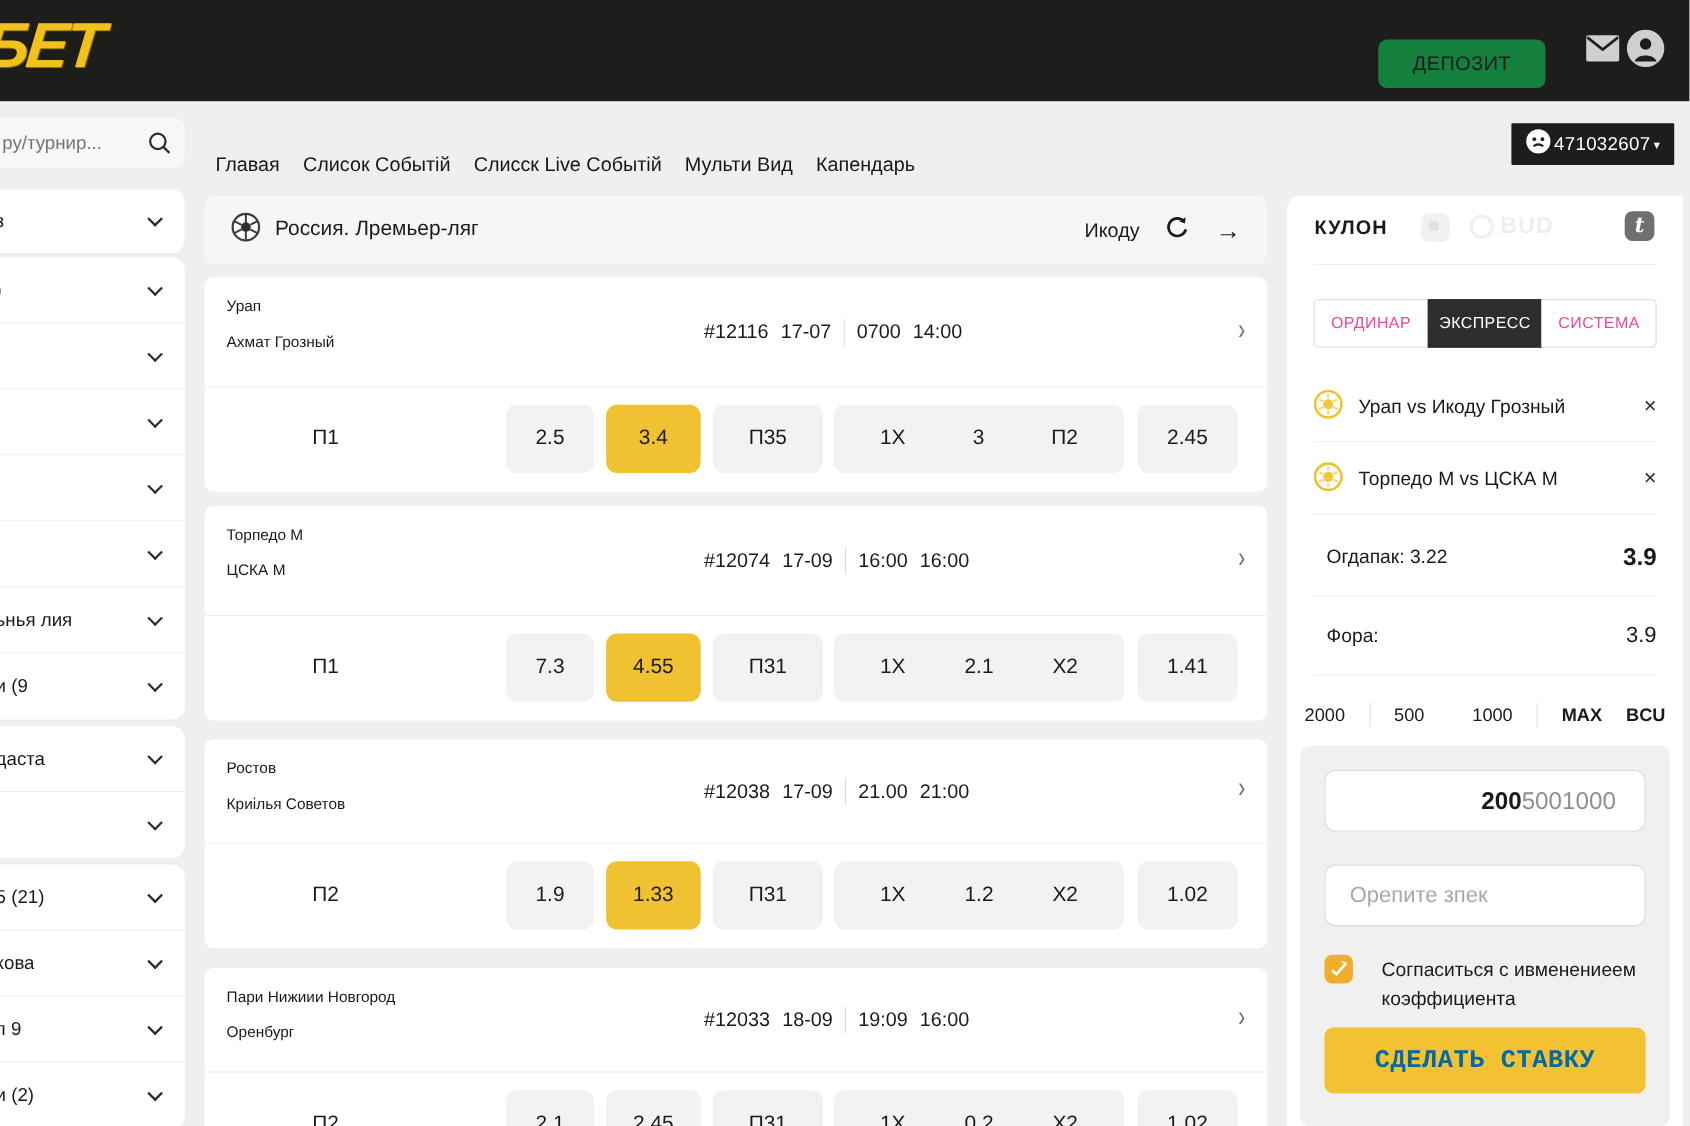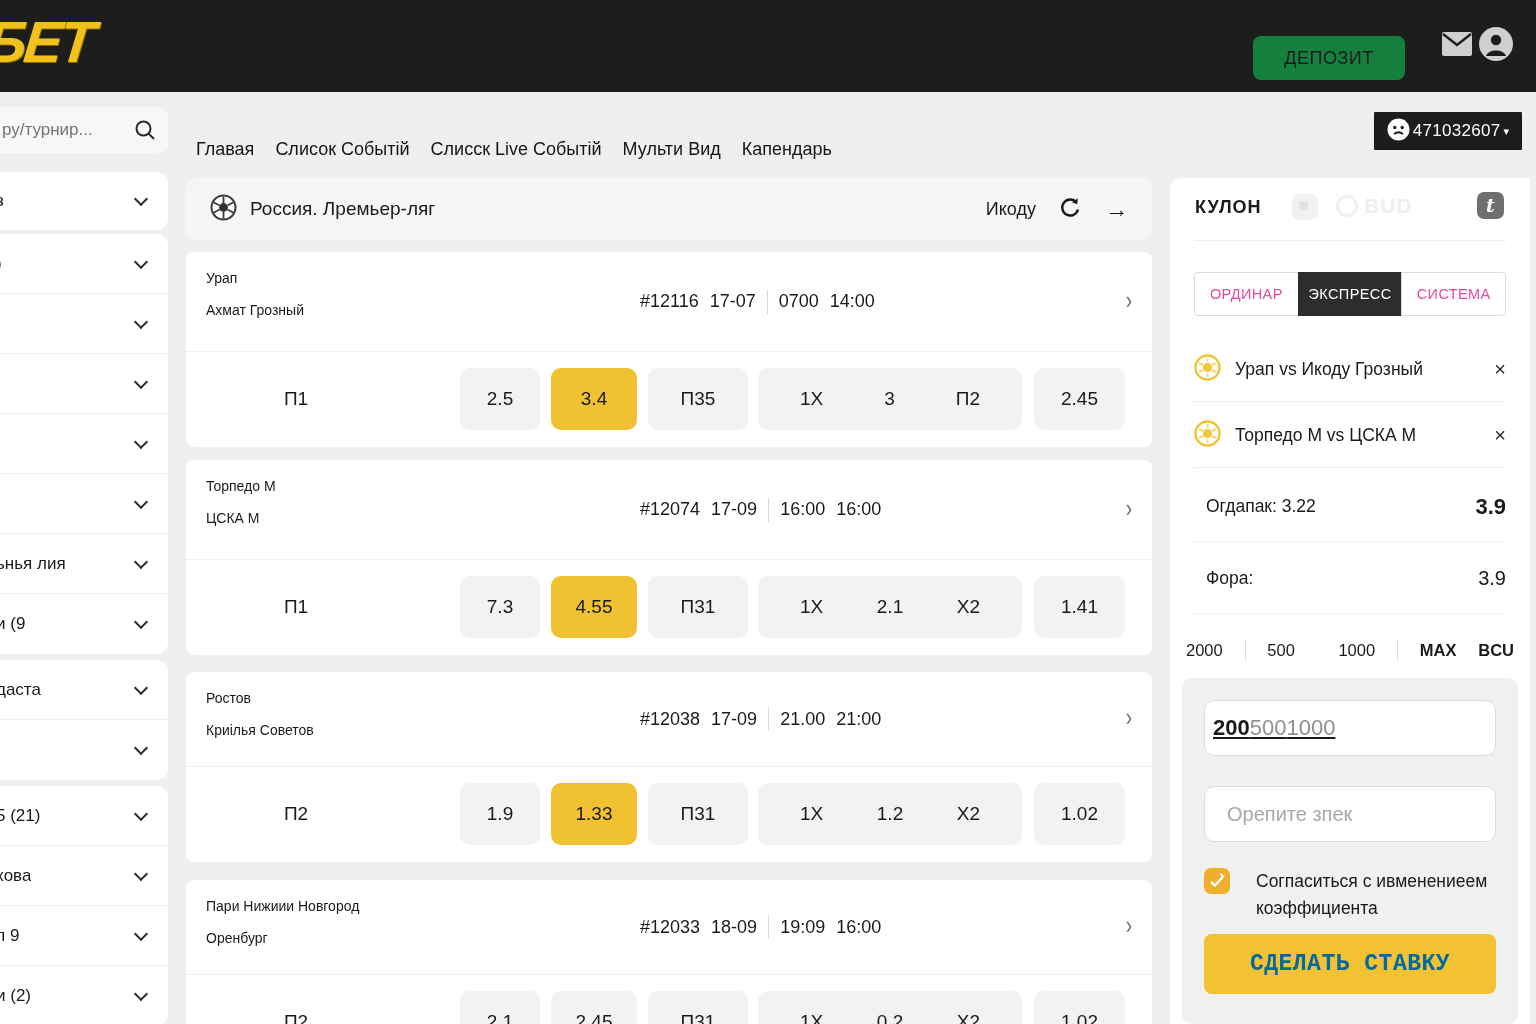--- a/index.html
+++ b/index.html
@@ -117,21 +117,21 @@
   .sum-row .sval { font-size:22px; font-weight:600; }
   .sr2 .sval { font-size:20px; font-weight:400; }
   .quick-row { position:absolute; left:16px; right:16px; top:452px; height:40px; display:flex; align-items:center; font-size:16.5px; }
   .quick-row .q { background:none; border:none; font-family:inherit; font-size:16.5px; color:#1a1a1a; cursor:pointer; }
   .quick-row .qd { width:1px; height:22px; background:#dedede; }
   .quick-row .sp { flex:1; }
   .quick-row .bold { font-weight:700; }
   .stake-panel { position:absolute; left:12px; right:12px; top:500px; bottom:0; background:#f0f0f0; border-radius:10px; }
   .stake-box {
     margin:22px 22px 0; height:56px; background:#fff; border:1px solid #dcdcdc; border-radius:10px;
-    display:flex; align-items:center; justify-content:flex-start; padding:0 8px; font-size:22px;text-decoration:underline;
+    display:flex; align-items:center; justify-content:flex-end; padding:0 26px; font-size:22px;
   }
   .stake-box .cur { font-weight:700; }
   .stake-box .opt { color:#8f8f8f; cursor:pointer; }
   .promo-box { margin:30px 22px 0; height:56px; background:#fff; border:1px solid #dcdcdc; border-radius:10px; }
   .promo-box input { width:100%; height:100%; border:none; outline:none; background:transparent; padding:0 22px; font-family:inherit; font-size:20px; color:#1a1a1a; }
   .promo-box input::placeholder { color:#a8a8a8; }
   .agree-row { margin:26px 22px 0; display:flex; gap:26px; cursor:pointer; }
   .checkbox { flex:none; width:26px; height:26px; background:#f0ae2d; border-radius:7px; display:flex; align-items:center; justify-content:center; }
   .agree-row .atext { font-size:17.5px; line-height:27px; }
   .submit-btn {

